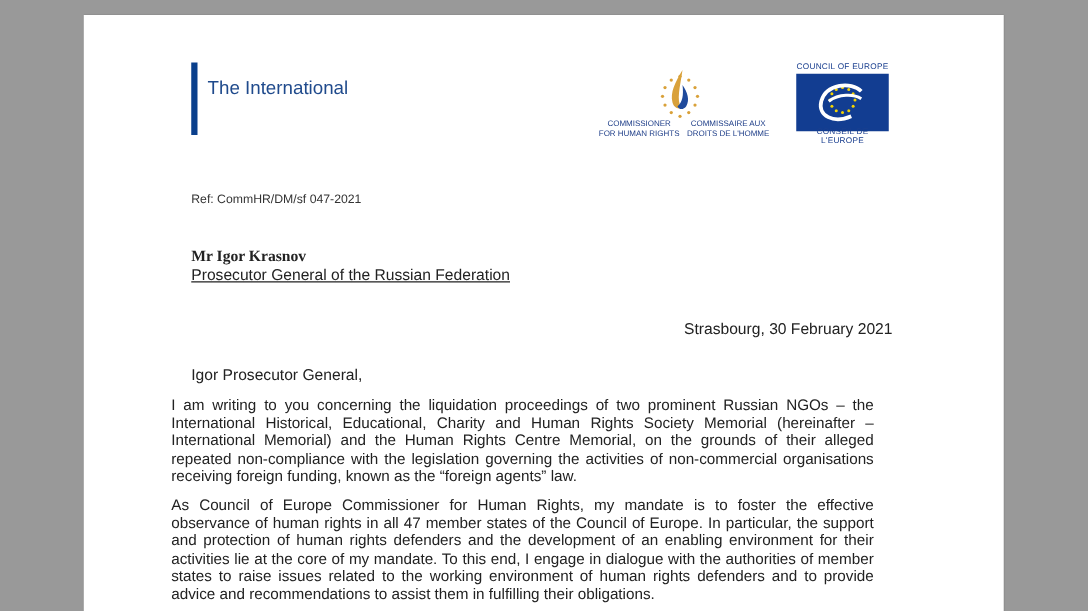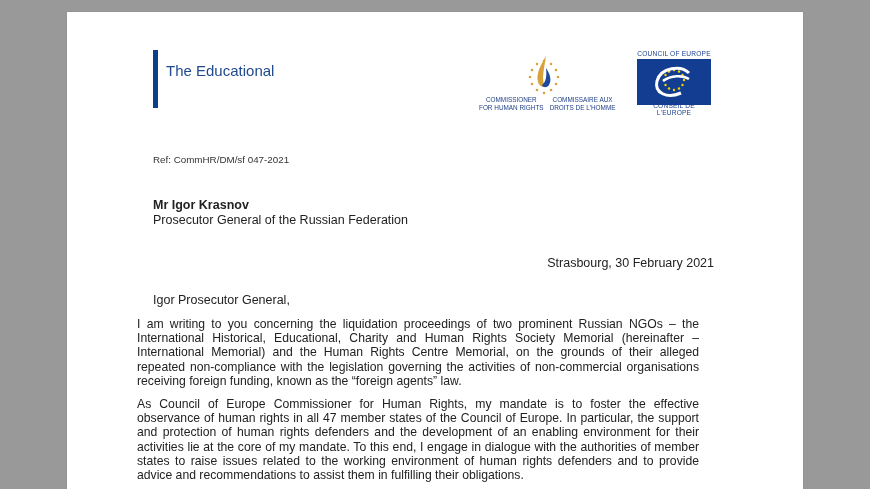--- a/index.html
+++ b/index.html
@@ -38,39 +38,39 @@
   .coe-box {
     position: absolute; left: 570px; top: 47px; width: 74px; height: 46px;
     background: #123d91;
   }
   .coe-bottom {
     position: absolute; left: 569px; top: 90px; width: 76px; text-align: center;
     font-size: 6.6px; color: #1a3f8f; letter-spacing: 0.2px;
   }
   .text { position: absolute; color: #222; font-size: 12.2px; line-height: 14.2px; }
   .ref { left: 86px; top: 141px; font-size: 9.8px; color: #333; }
-  .recipient-name { left: 86px; top: 186px; font-weight: bold; font-size: 12.5px; }
-  .recipient-title { left: 86px; top: 201px; font-size: 12.5px; }
+  .recipient-name { left: 86px; top: 186px; font-weight: bold; font-size: 12.5px; font-family: Liberation Serif, serif; }
+  .recipient-title { left: 86px; top: 201px; font-size: 12.5px; text-decoration: underline; }
   .date { right: 89px; top: 244px; font-size: 12.5px; }
   .salutation { left: 86px; top: 281px; font-size: 12.5px; }
   .para {
     position: absolute; left: 70px; width: 562px;
     font-size: 12.2px; line-height: 14.2px; color: #222;
     text-align: justify;
   }
   .p1 { top: 305px; }
   .p2 { top: 385px; }
 </style>
 </head>
 <body>
 
 <div class="page">
   <div class="bar"></div>
   <div class="commissioner">
-    <div>The Educational</div>
+    <div>The International</div>
   </div>
 
   <svg class="chr-logo" viewBox="0 0 150 64">
     <g fill="#d9a13a">
       <circle cx="52" cy="20" r="1.3"></circle>
         <circle cx="50" cy="27" r="1.3"></circle>
         <circle cx="52" cy="34" r="1.3"></circle>
       <circle cx="57" cy="40" r="1.3"></circle>
         <circle cx="64" cy="43" r="1.3"></circle>
         <circle cx="71" cy="40" r="1.3"></circle>

